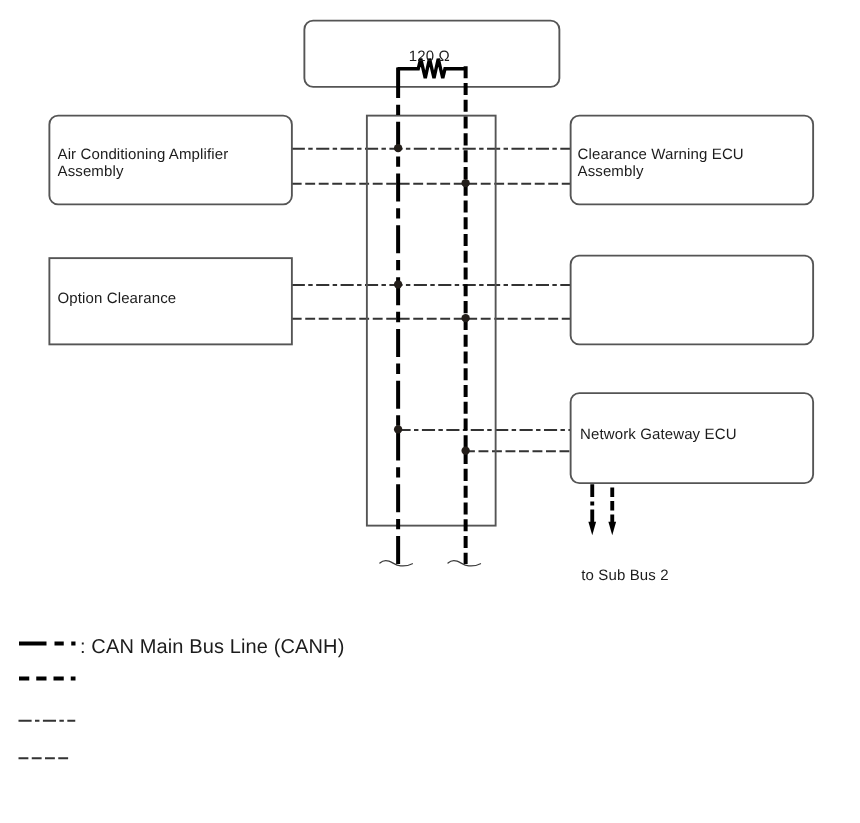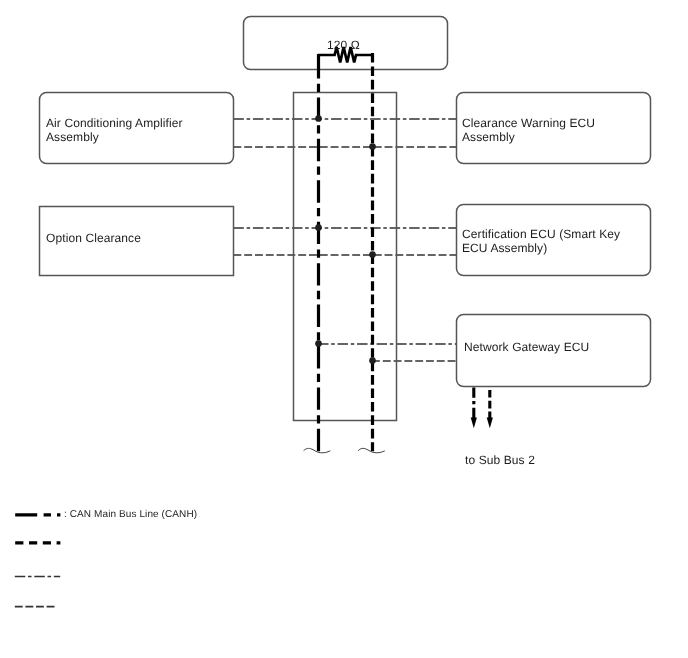--- a/index.html
+++ b/index.html
@@ -1,20 +1,20 @@
 <!DOCTYPE html>
 <html><head>
 <meta charset="utf-8">
 <style>
   html,body{margin:0;padding:0;background:#ffffff;}
   body{width:688px;height:658px;overflow:hidden;font-family:"Liberation Sans",sans-serif;color:#000;-webkit-font-smoothing:antialiased;text-rendering:geometricPrecision;}
   #stage{position:relative;width:688px;height:658px;background:#fff;}
   svg#diagram{position:absolute;left:0;top:0;width:688px;height:658px;}
   .box-label{position:absolute;transform:translateZ(0);font-size:12px;line-height:13.7px;color:#1c1c1c;white-space:pre;letter-spacing:0.1px;margin-top:18px;}
-  .legend-label{position:absolute;transform:translateZ(0);font-size:10px;color:#1c1c1c;white-space:pre;letter-spacing:0.1px;}
+  .legend-label{position:absolute;transform:translateZ(0);font-size:16px;color:#1c1c1c;white-space:pre;letter-spacing:0.1px;}
 </style>
 </head>
 <body>
 
 <div id="stage">
 
   <svg id="diagram" viewBox="0 0 688 658">
 
     <g stroke="#333333" fill="none" stroke-width="1.6">
 
@@ -69,20 +69,18 @@
       <path d="M14.8 576.5 H60.2" fill="none" stroke="#333333" stroke-width="1.6" stroke-dasharray="10.5,2.7,3.55,2.78"></path>
       <path d="M14.8 606.6 H55.2" fill="none" stroke="#333333" stroke-width="1.6" stroke-dasharray="7.9,2.7"></path>
     </g>
   </svg>
 
   <div class="box-label" style="left:46px;top:99px;">Air Conditioning Amplifier
 Assembly</div>
   <div class="box-label" style="left:462px;top:99px;">Clearance Warning ECU
 Assembly</div>
   <div class="box-label" style="left:46px;top:214px;">Option Clearance</div>
-  <div class="box-label" style="left:462px;top:210px;">Certification ECU (Smart Key
-ECU Assembly)</div>
   <div class="box-label" style="left:464px;top:323px;">Network Gateway ECU</div>
   <div class="box-label" style="left:327px;top:21px;">120 Ω</div>
   <div class="box-label" style="left:465px;top:436px;">to Sub Bus 2</div>
 
   <div class="legend-label" style="left:64px;top:509px;">: CAN Main Bus Line (CANH)</div>
 </div>
 
 </body></html>

